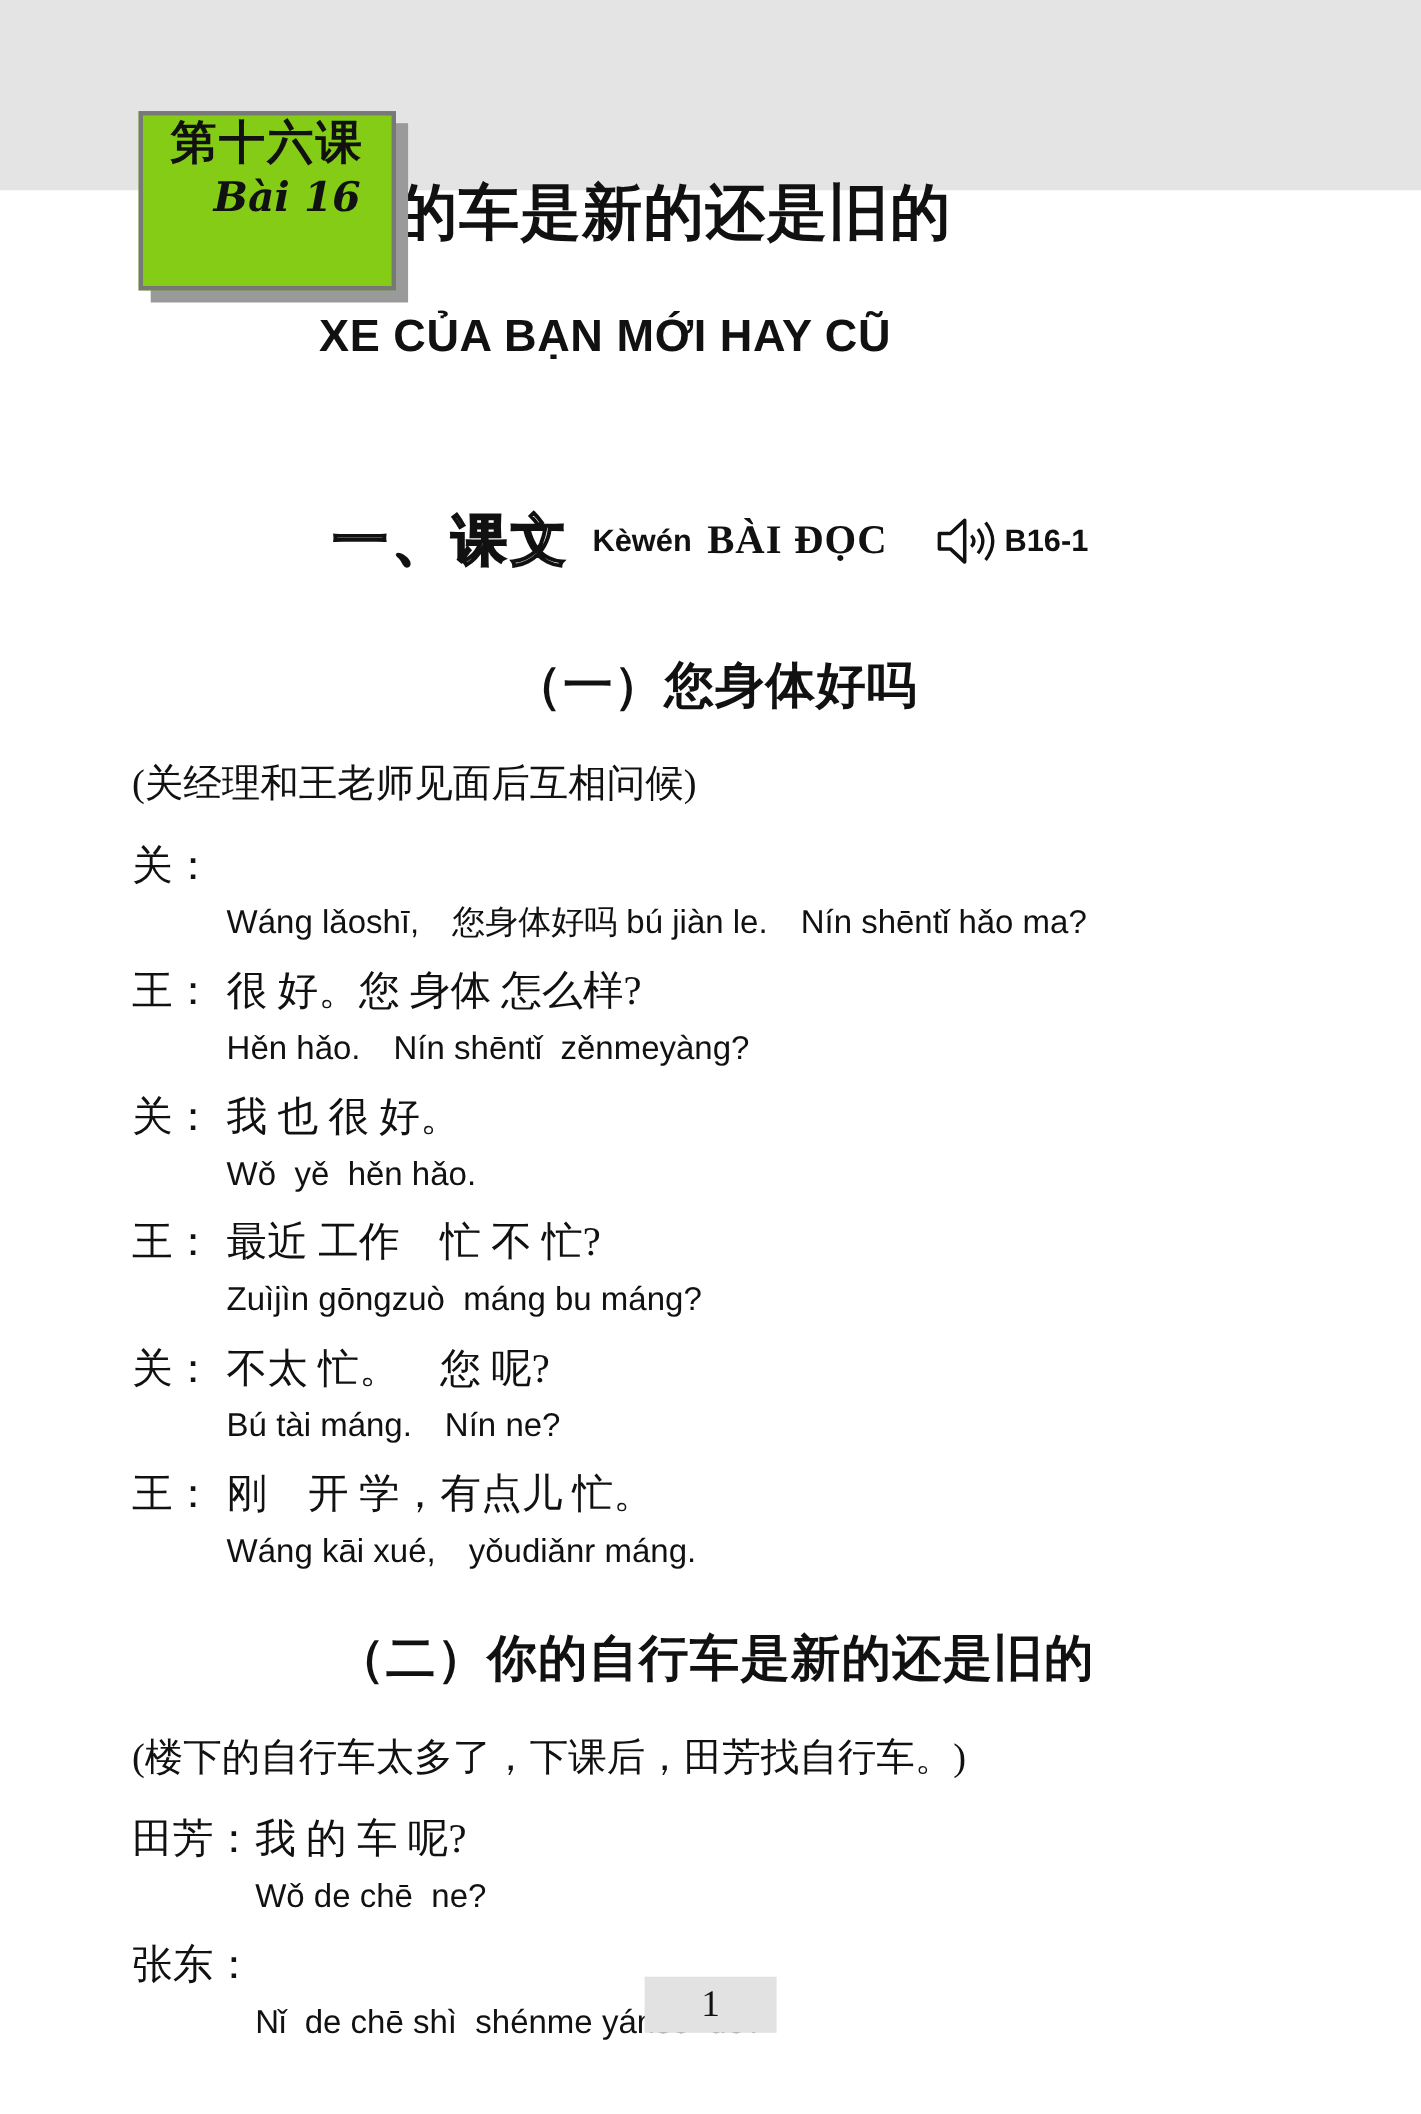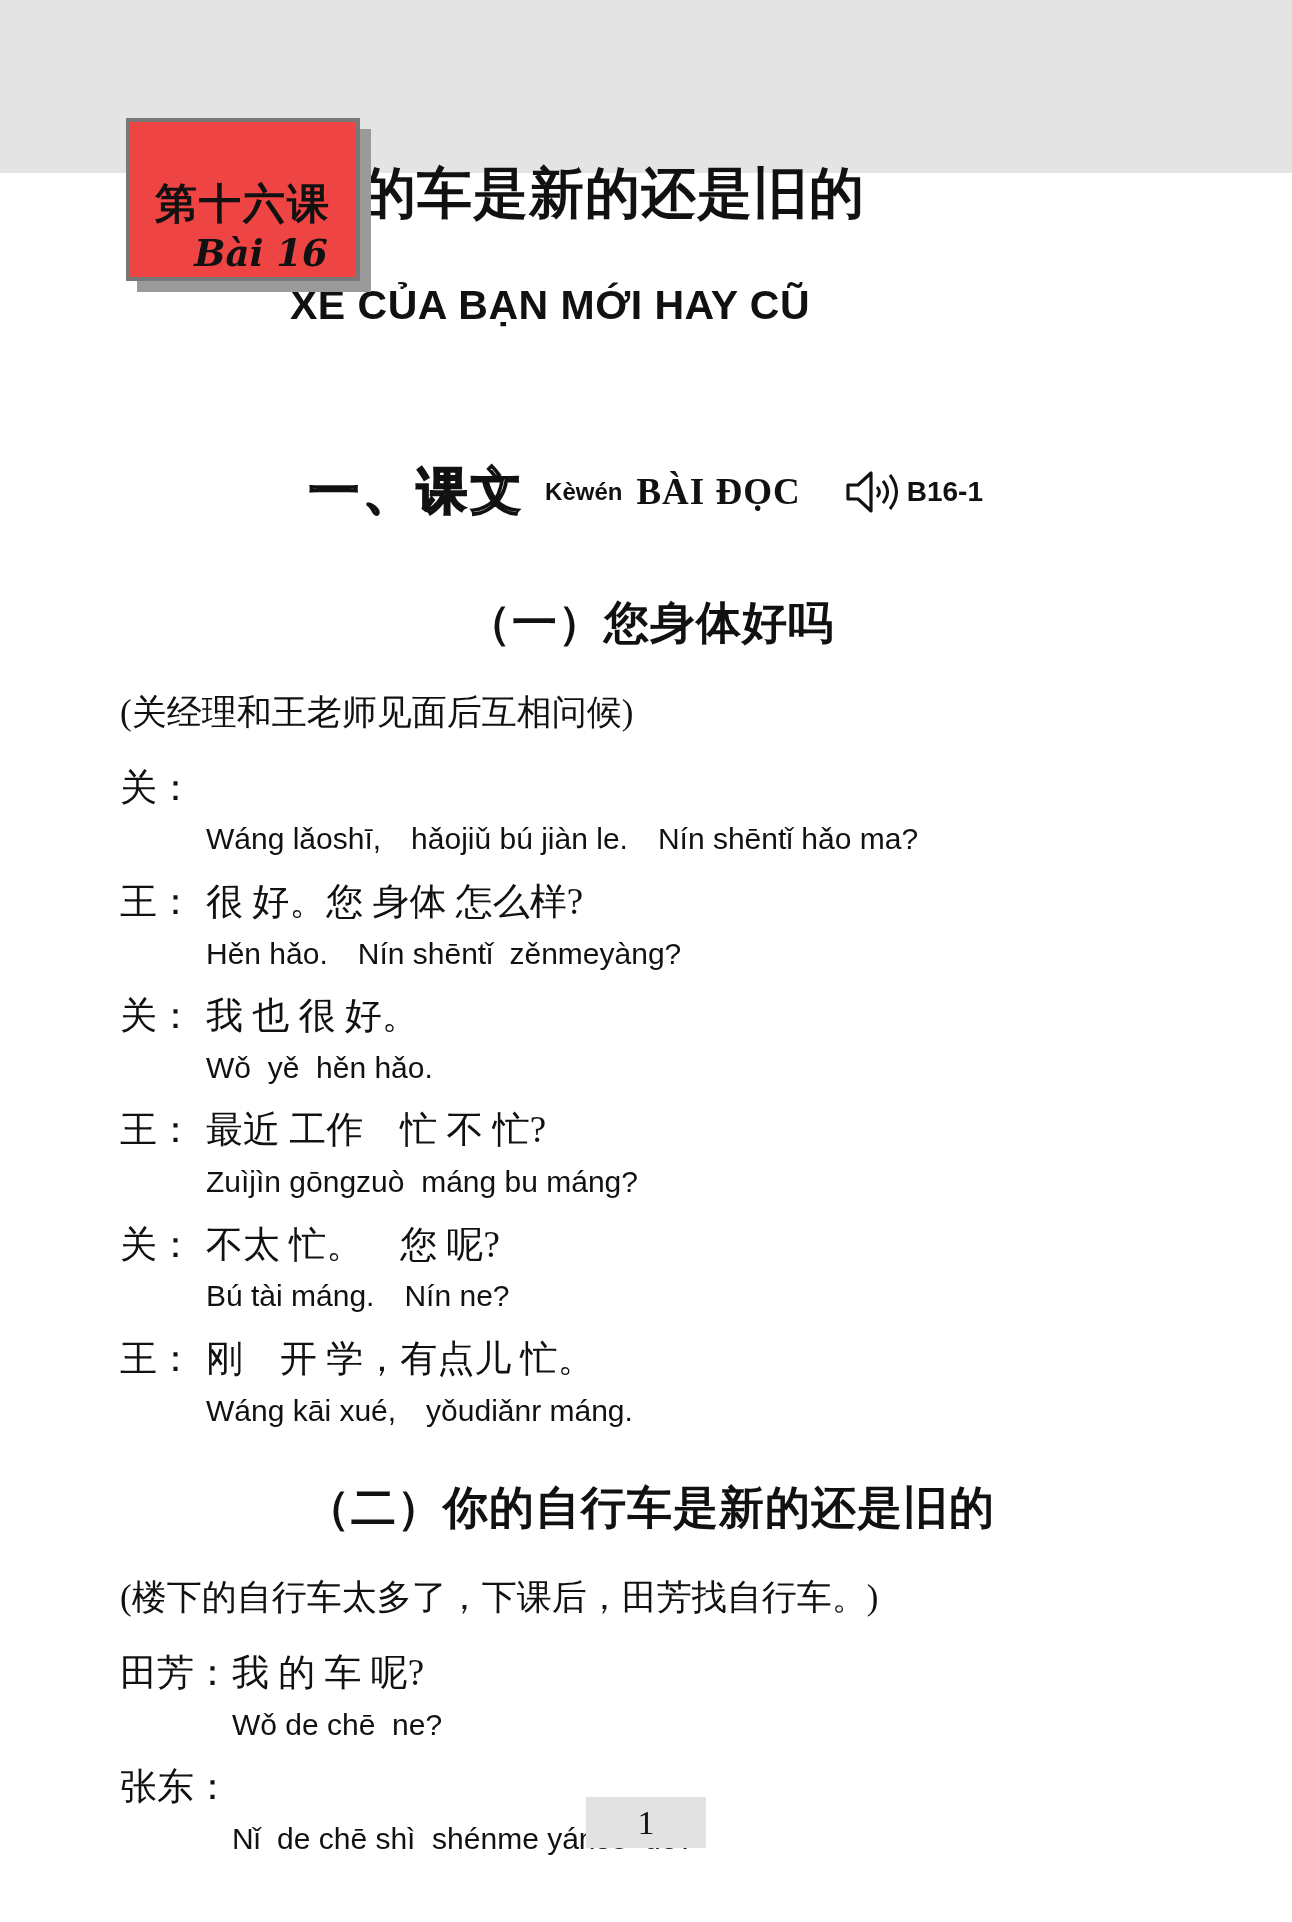--- a/index.html
+++ b/index.html
@@ -9,25 +9,25 @@
     background:#ffffff;
     font-family:"Liberation Serif","DejaVu Serif",serif;
     color:#111;
     overflow:hidden;
   }
   .gray-band{
     position:absolute;top:0;left:0;width:1292px;height:173px;
     background:#e4e4e4;
   }
   .lesson-box{
-    position:absolute;top:118px;left:126px;width:226px;height:155px;
-    background:#ef4444;
+    position:absolute;top:101px;left:126px;width:226px;height:155px;
+    background:#84cc16;
     border:4px solid #787878;
     box-shadow:11px 11px 0 #9a9a9a;
-    display:flex;flex-direction:column;align-items:center;justify-content:flex-end;
+    display:flex;flex-direction:column;align-items:center;justify-content:flex-start;
     z-index:2;
   }
   .lesson-cn{
     font-family:"Liberation Sans","DejaVu Sans",sans-serif;
     font-weight:bold;font-size:42px;letter-spacing:2px;line-height:1.2;
   }
   .lesson-vi{
     font-family:"DejaVu Serif","Liberation Serif",serif;
     font-style:italic;font-weight:bold;font-size:37px;line-height:1.3;margin-left:36px;
   }
@@ -49,21 +49,21 @@
   .outline-cn{
     font-family:"Liberation Sans","DejaVu Sans",sans-serif;
     font-weight:bold;font-size:50px;
     color:#ffffff;
     -webkit-text-stroke:2px #111;
     text-stroke:2px #111;
     letter-spacing:4px;
   }
   .kewen{
     font-family:"Liberation Sans","DejaVu Sans",sans-serif;
-    font-weight:bold;font-size:24px;margin-left:6px;
+    font-weight:bold;font-size:28px;margin-left:6px;
   }
   .baidoc{
     font-family:"Liberation Serif","DejaVu Serif",serif;
     font-weight:bold;font-size:37px;letter-spacing:1px;
   }
   .audio-wrap{display:flex;align-items:center;gap:6px;margin-left:28px;}
   .audio-ref{
     font-family:"Liberation Sans","DejaVu Sans",sans-serif;
     font-weight:bold;font-size:28px;
   }
@@ -136,21 +136,21 @@
   <div class="content">
 
     <h2 class="part-heading">（一）您身体好吗</h2>
     <p class="stage">(关经理和王老师见面后互相问候)</p>
 
     <div class="part1">
       <div class="dlg">
         <div class="hz">
             <span class="spk">关：</span>
           </div>
-        <div class="py">Wáng lǎoshī,　hǎojiǔ bú jiàn le.　Nín shēntǐ hǎo ma?</div>
+        <div class="py">Wáng lǎoshī,　您身体好吗 bú jiàn le.　Nín shēntǐ hǎo ma?</div>
       </div>
       <div class="dlg">
         <div class="hz">
             <span class="spk">王：</span>
             <span class="txt">很 好。您 身体 怎么样?</span>
           </div>
         <div class="py">Hěn hǎo.　Nín shēntǐ  zěnmeyàng?</div>
       </div>
       <div class="dlg">
         <div class="hz">

